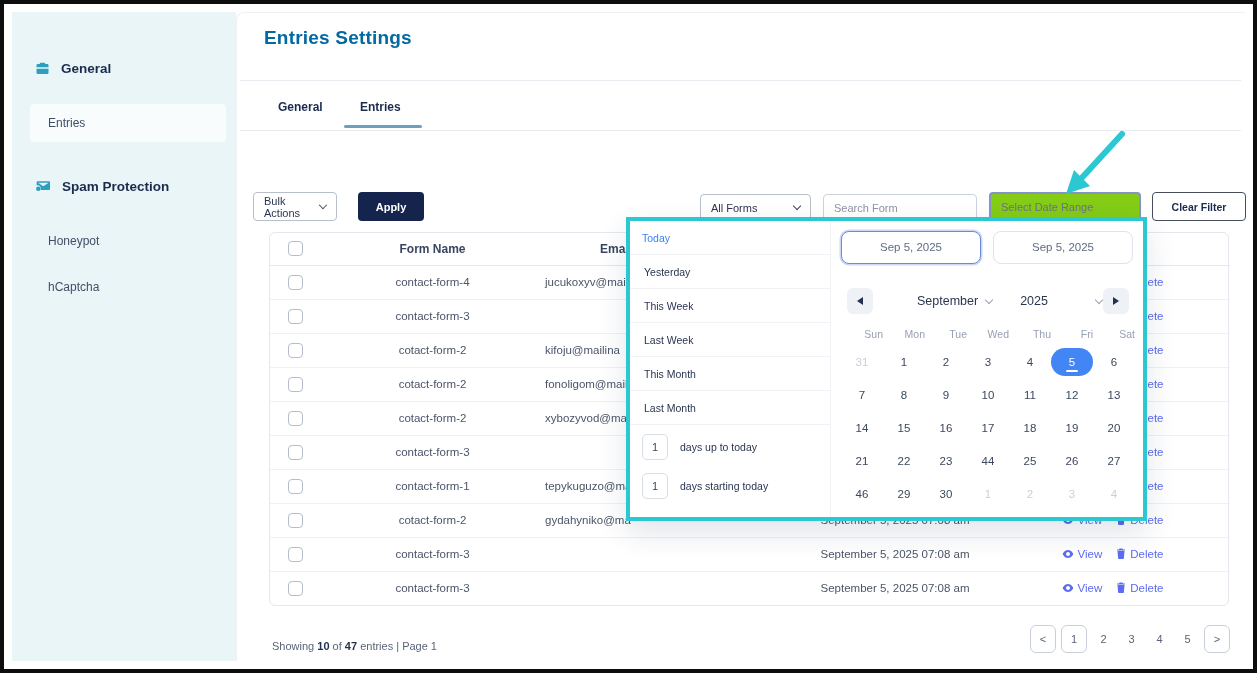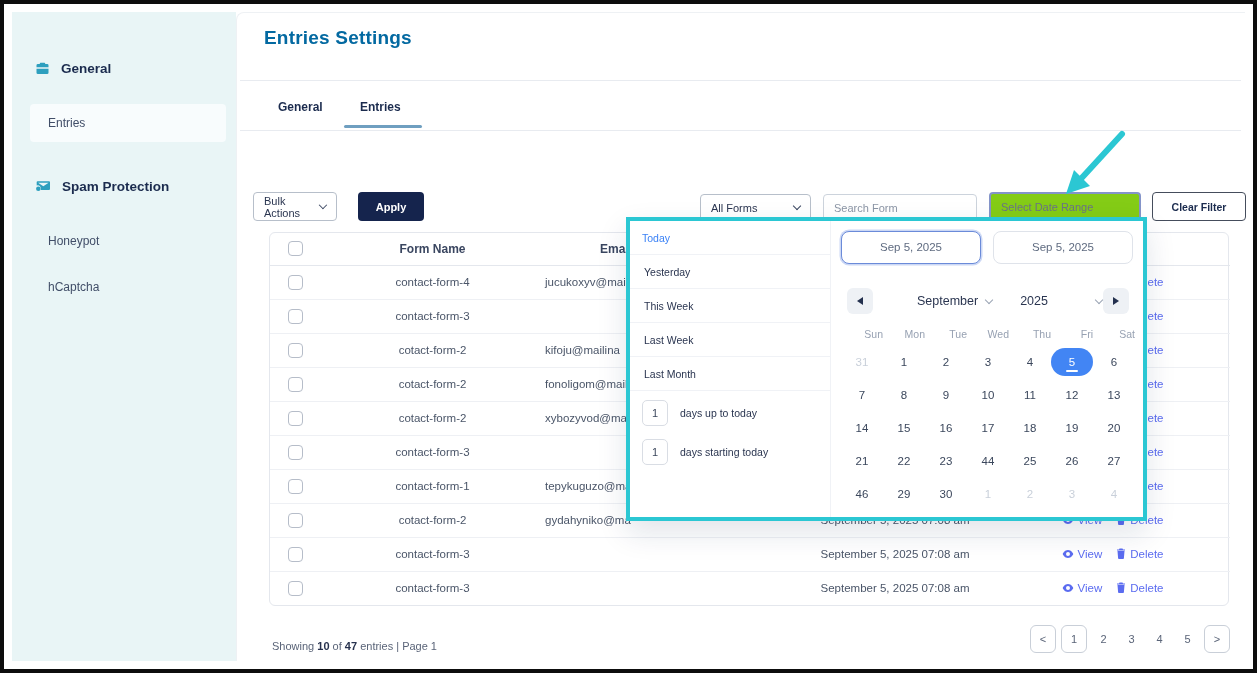--- a/index.html
+++ b/index.html
@@ -308,20 +308,21 @@
       <div class="pg-num">5</div>
       <div class="pg-box">&gt;</div>
     </div>
 
   <div class="popup">
     <div class="presets" id="presets">
         <div class="preset active">Today</div>
         <div class="preset">Yesterday</div>
         <div class="preset">This Week</div>
         <div class="preset">Last Week</div>
+        <div class="preset">This Month</div>
         <div class="preset">Last Month</div>
         <div class="custom-row">
           <input class="num-box" value="1" style="">
           <span class="custom-label">days up to today</span>
         </div>
         <div class="custom-row">
           <input class="num-box" value="1" style="">
           <span class="custom-label">days starting today</span>
         </div>
       </div>

